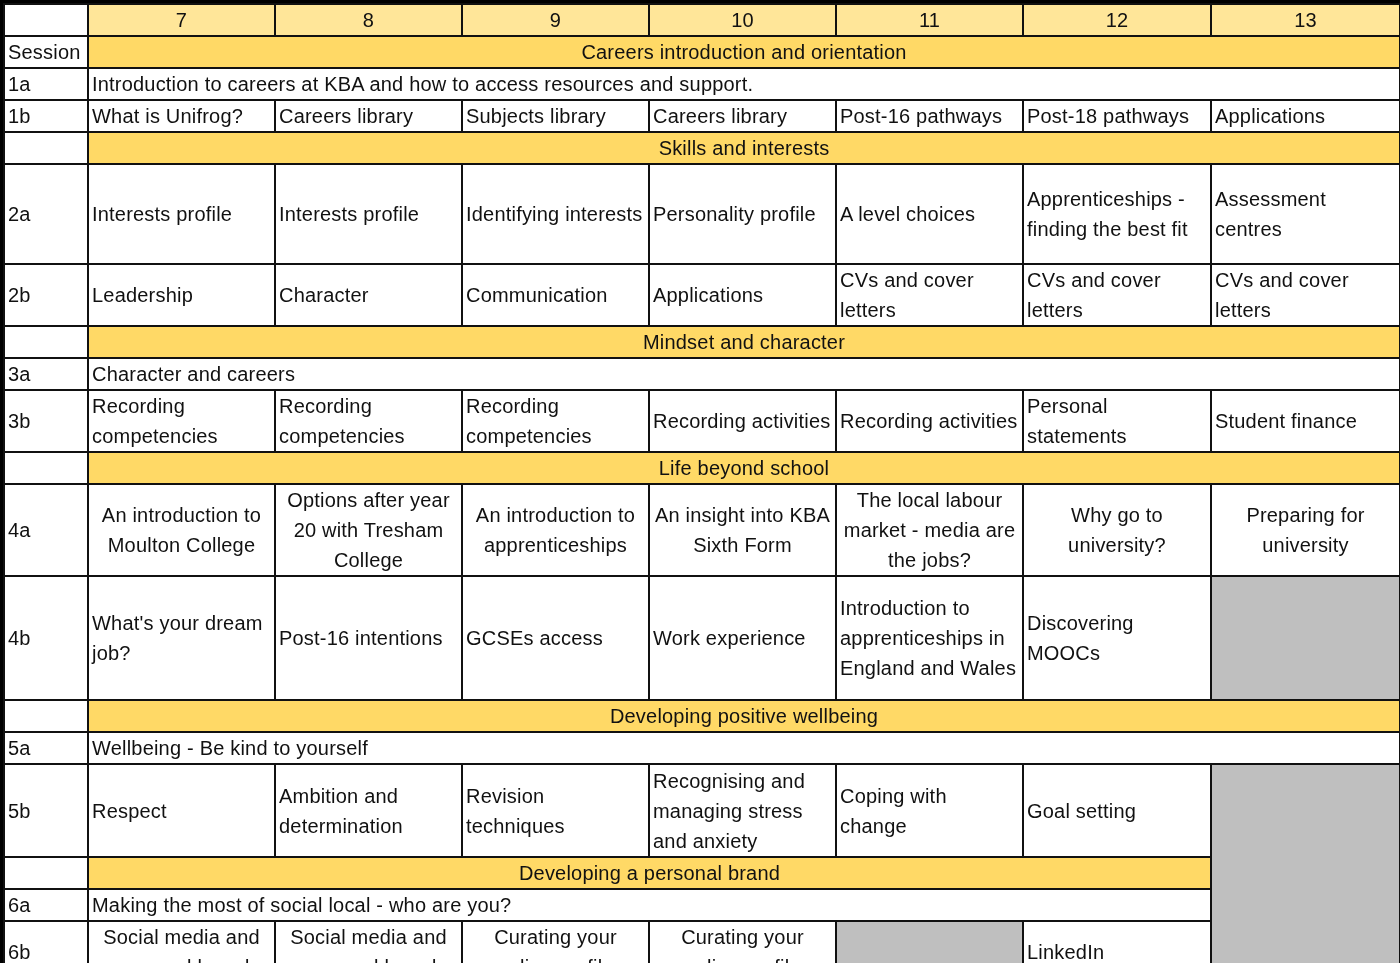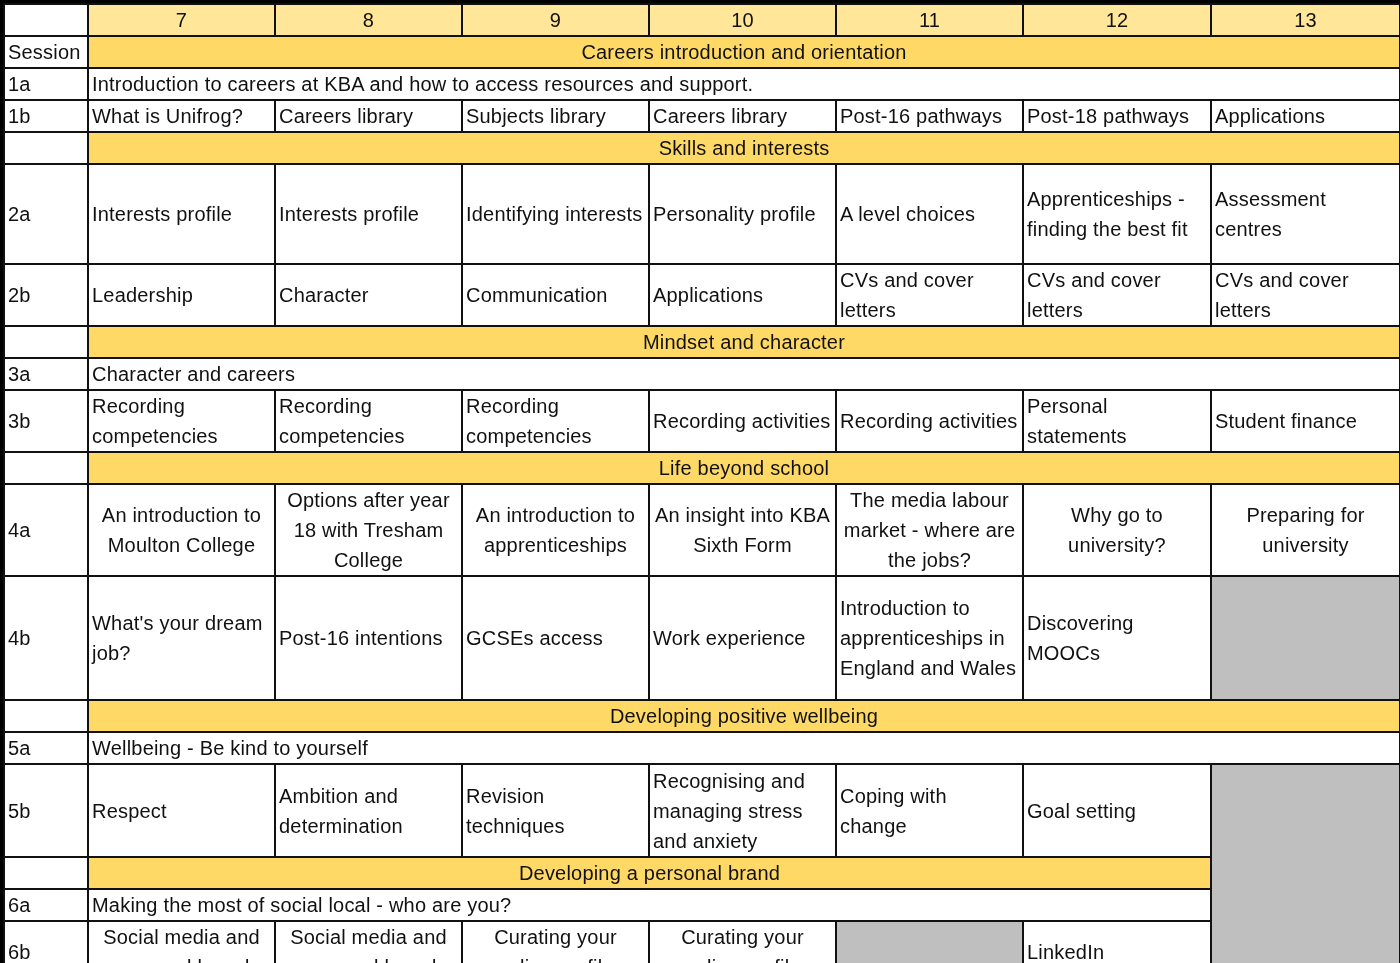--- a/index.html
+++ b/index.html
@@ -113,24 +113,24 @@
     <td class="lbl">Student finance</td>
   </tr>
 
   <tr style="height:30px">
     <td class="lbl"></td>
     <td class="section" colspan="7">Life beyond school</td>
   </tr>
   <tr style="height:92px">
     <td class="lbl">4a</td>
     <td class="c">An introduction to Moulton College</td>
-    <td class="c">Options after year 18 with Tresham College</td>
+    <td class="c">Options after year 20 with Tresham College</td>
     <td class="c">An introduction to apprenticeships</td>
     <td class="c">An insight into KBA Sixth Form</td>
-    <td class="c">The media labour market - where are the jobs?</td>
+    <td class="c">The local labour market - media are the jobs?</td>
     <td class="c">Why go to university?</td>
     <td class="c">Preparing for university</td>
   </tr>
   <tr style="height:124px">
     <td class="lbl">4b</td>
     <td class="lbl">What's your dream job?</td>
     <td class="lbl">Post-16 intentions</td>
     <td class="lbl">GCSEs access</td>
     <td class="lbl">Work experience</td>
     <td class="lbl">Introduction to apprenticeships in England and Wales</td>

